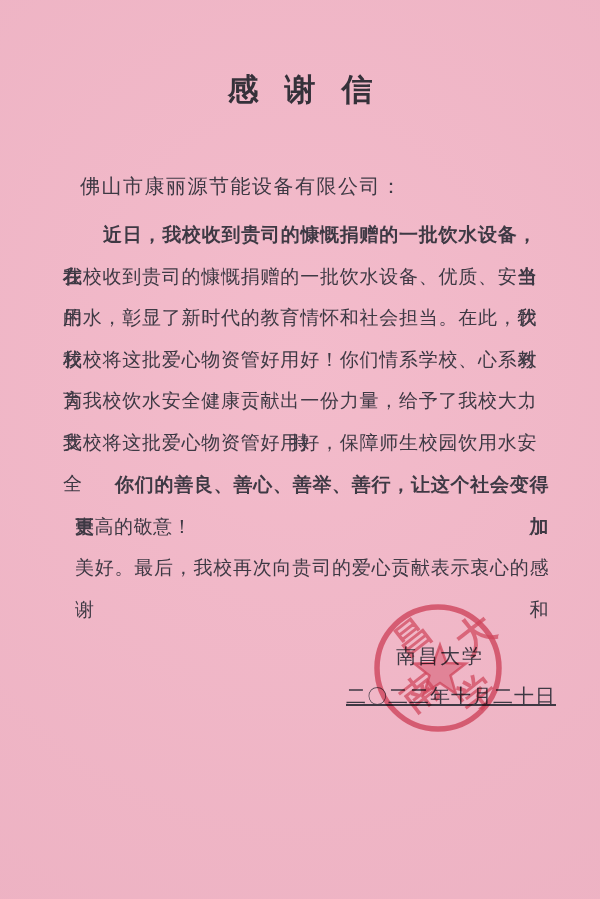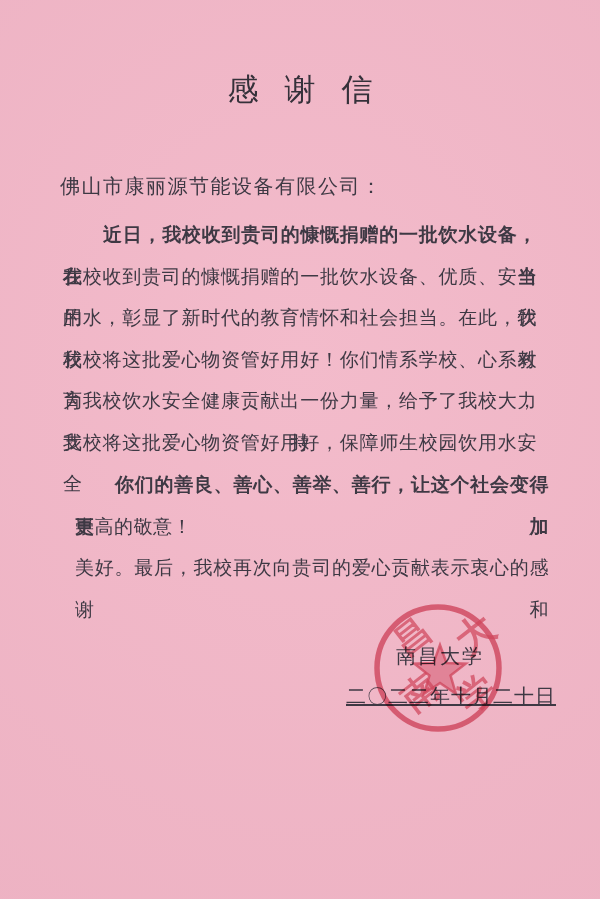--- a/index.html
+++ b/index.html
@@ -9,26 +9,26 @@
     font-family:"Liberation Serif","DejaVu Serif",serif;
   }
   .paper{
     position:absolute;inset:0;
     background:
       radial-gradient(120% 90% at 50% 40%, rgba(255,255,255,0.07), rgba(0,0,0,0.02) 80%, rgba(0,0,0,0.05)),
       #f2b6c7;
   }
   .letter-title{
     position:absolute;top:68px;left:0;width:600px;height:42px;line-height:42px;
-    text-align:center;font-size:31px;font-weight:normal;color:#35313a;
+    text-align:center;font-size:31px;font-weight:bold;color:#35313a;
     letter-spacing:26px;text-indent:26px;
     font-family:"DejaVu Sans","Liberation Sans",sans-serif;
   }
   .salutation{
-    position:absolute;top:166px;left:60px;width:480px;height:41px;line-height:41px;
+    position:absolute;top:166px;left:80px;width:480px;height:41px;line-height:41px;
     font-size:20px;color:#3e3944;letter-spacing:1.5px;
   }
   .para{position:absolute;left:63px;width:474px;color:#3e3944;font-size:19px;}
   .para-1{top:214px;}
   .para-2{top:464px;margin-left:12px;}
   .line{
     height:41.5px;line-height:41.5px;letter-spacing:.5px;
     text-align:justify;text-align-last:justify;
   }
   .line.indent{text-indent:40px;font-weight:bold;}

